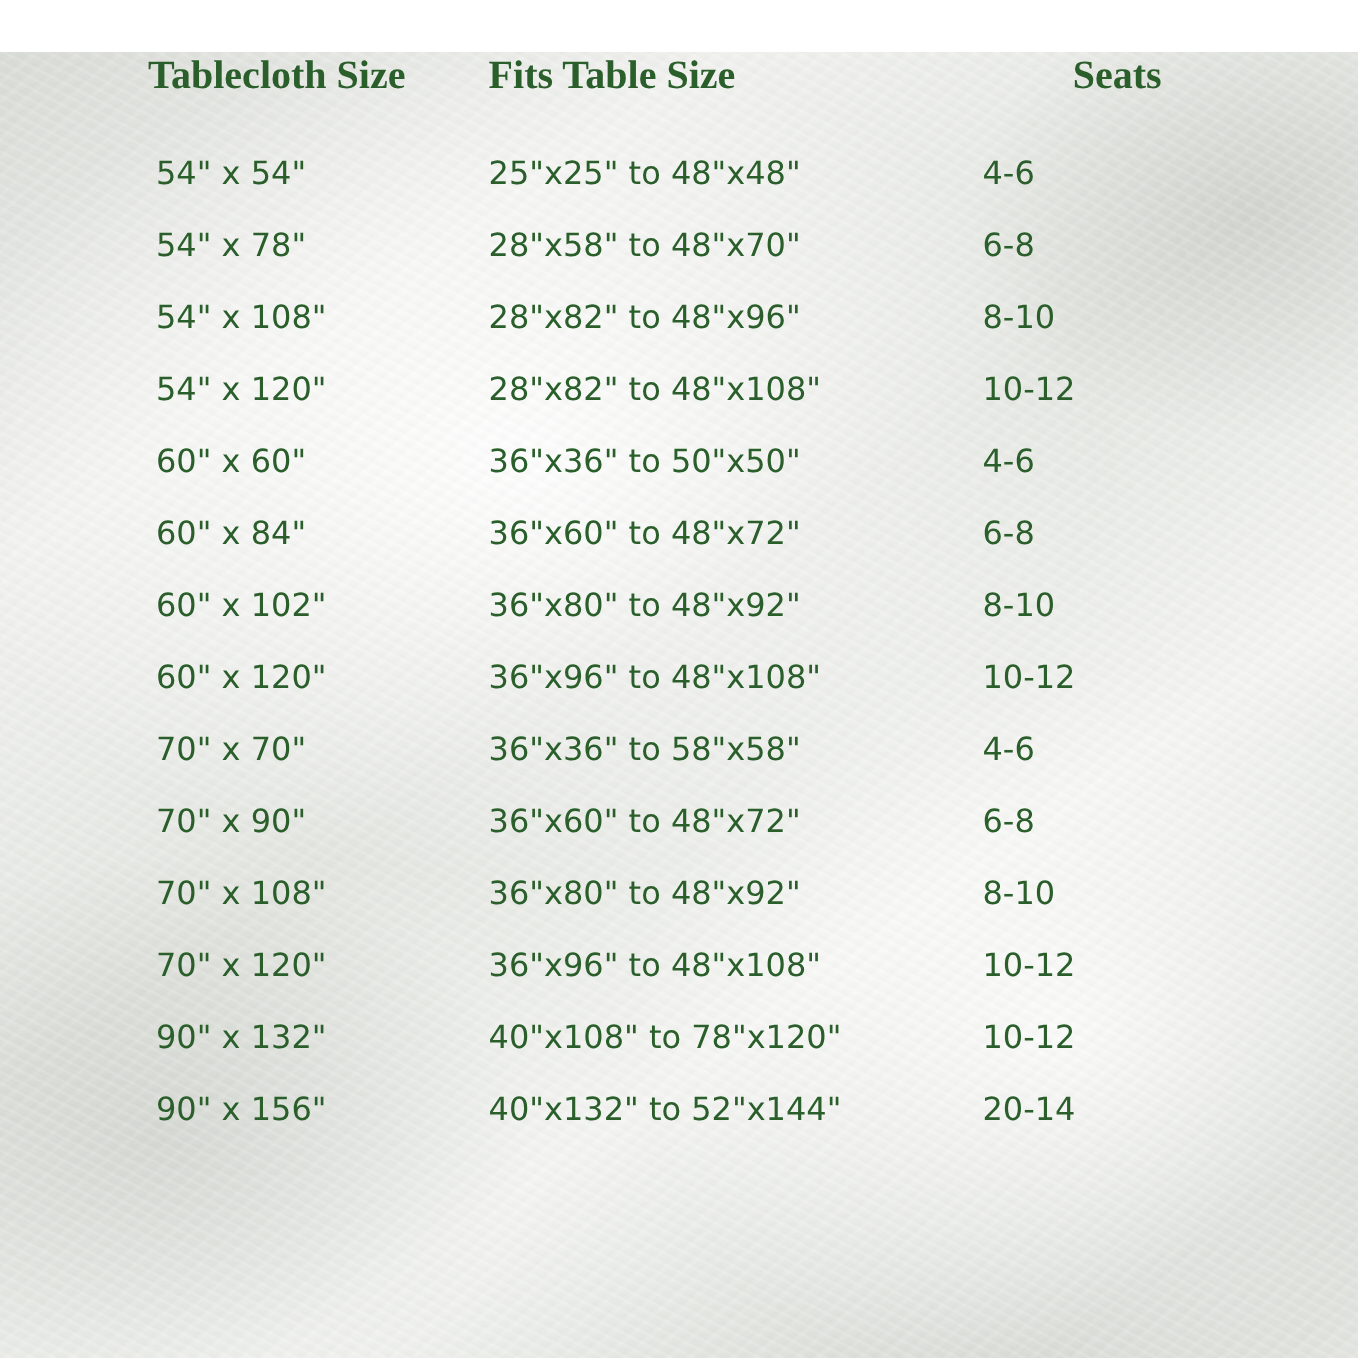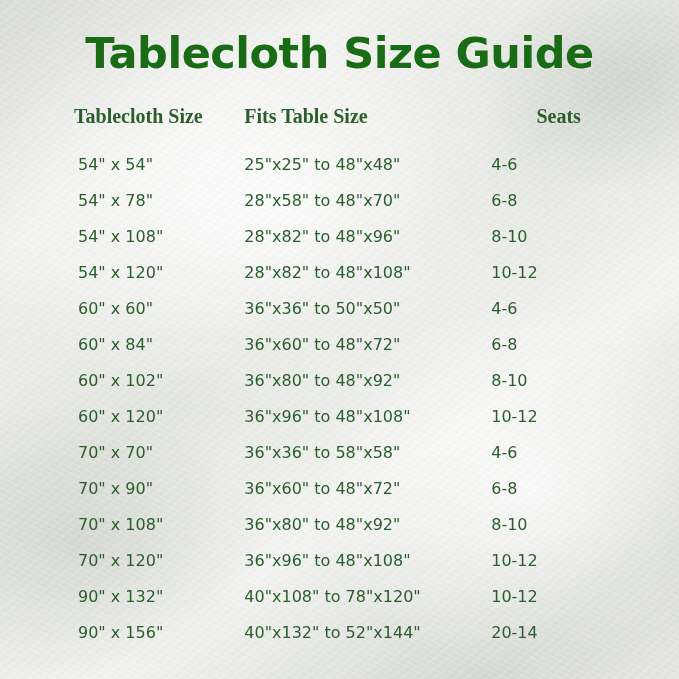--- a/index.html
+++ b/index.html
@@ -80,21 +80,20 @@
   table.size-table td.col-1 { padding-left: 42px; }
   table.size-table td.col-2 { padding-left: 8px; }
   table.size-table td.col-3 { text-align: left; padding-right: 18px; }
 </style>
 </head>
 <body>
 
 <div class="poster">
   <div class="texture"></div>
   <div class="content">
-    <h1 class="title">Tablecloth Size Guide</h1>
 
     <table class="size-table">
       <thead>
         <tr>
           <th class="col-1">Tablecloth Size</th>
           <th class="col-2">Fits Table Size</th>
           <th class="col-3">Seats</th>
         </tr>
       </thead>
       <tbody id="table-body">

